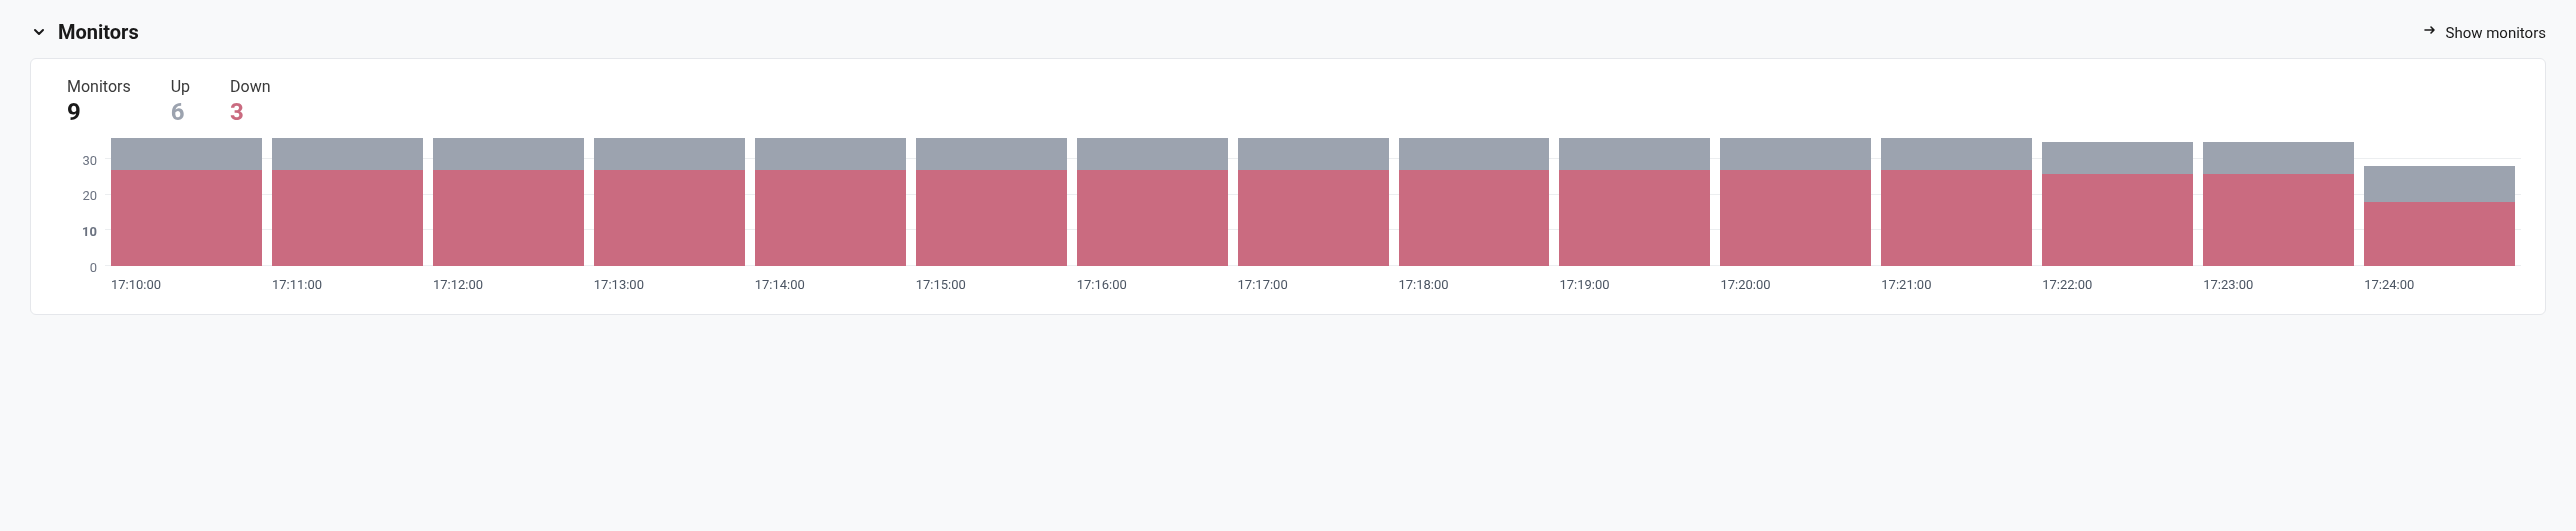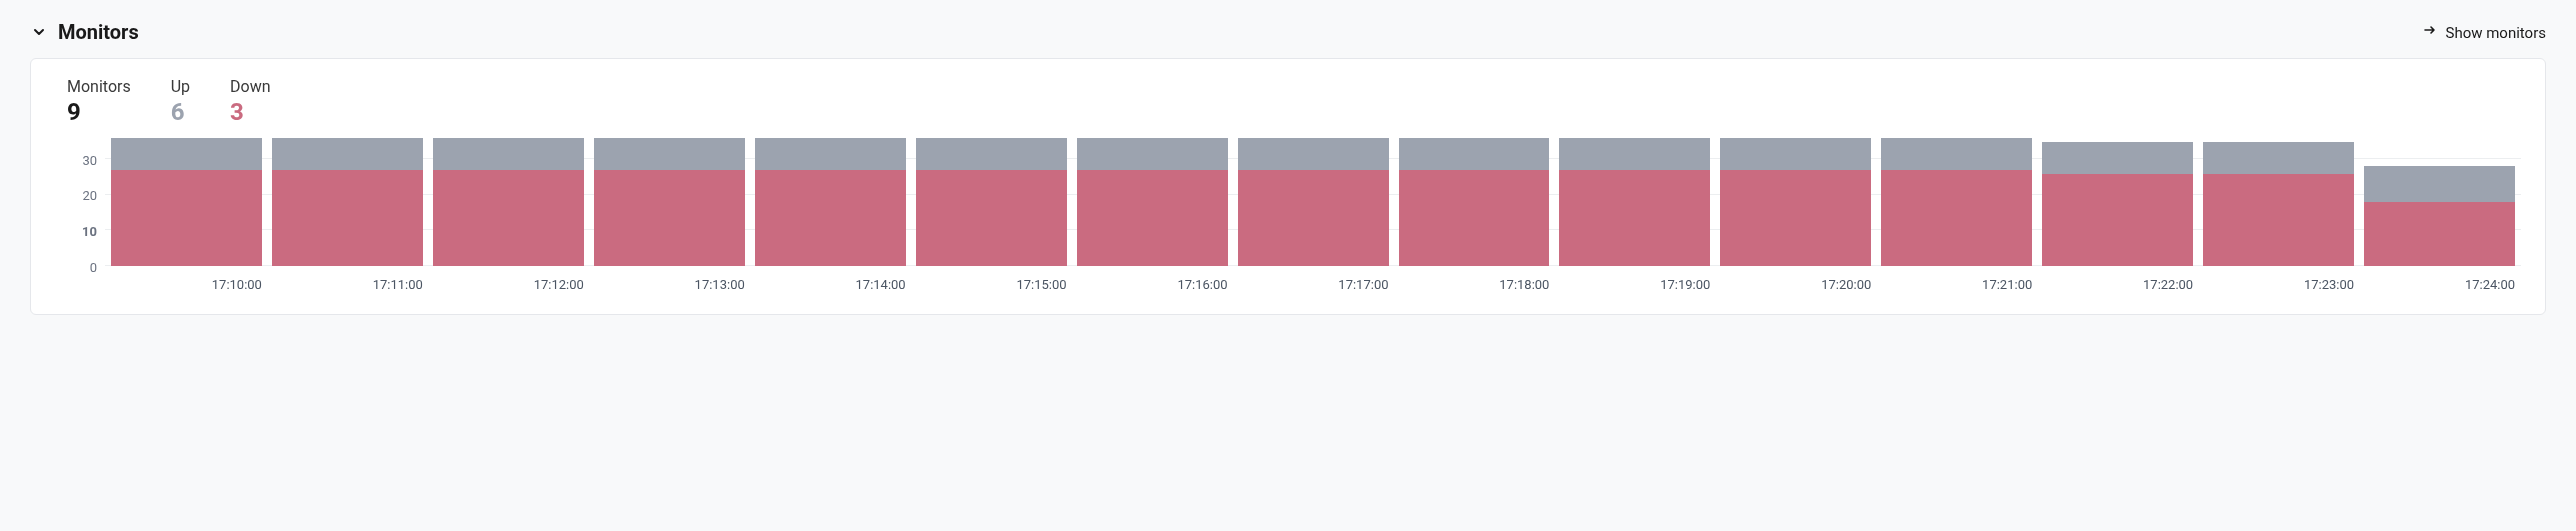--- a/index.html
+++ b/index.html
@@ -139,21 +139,21 @@
     }
     .x-axis {
       display: flex;
       margin-left: 50px;
       margin-top: 10px;
       gap: 10px;
       padding: 0 6px;
     }
     .x-tick {
       flex: 1;
-      text-align: right;
+      text-align: left;
       font-size: 13px;
       color: #4b5563;
       white-space: nowrap;
     }
   </style>
 </head>
 <body>
 
 <div class="header-row">
   <div class="header-left">

